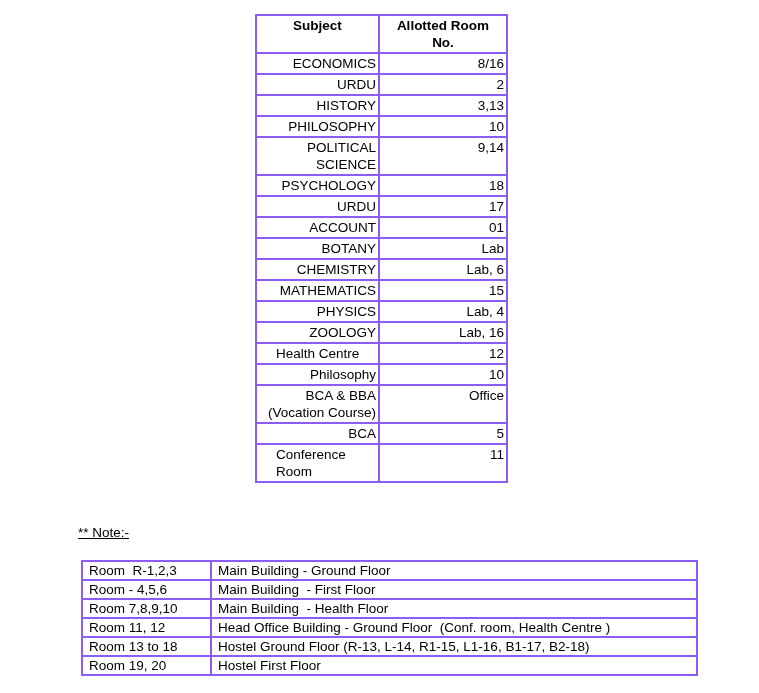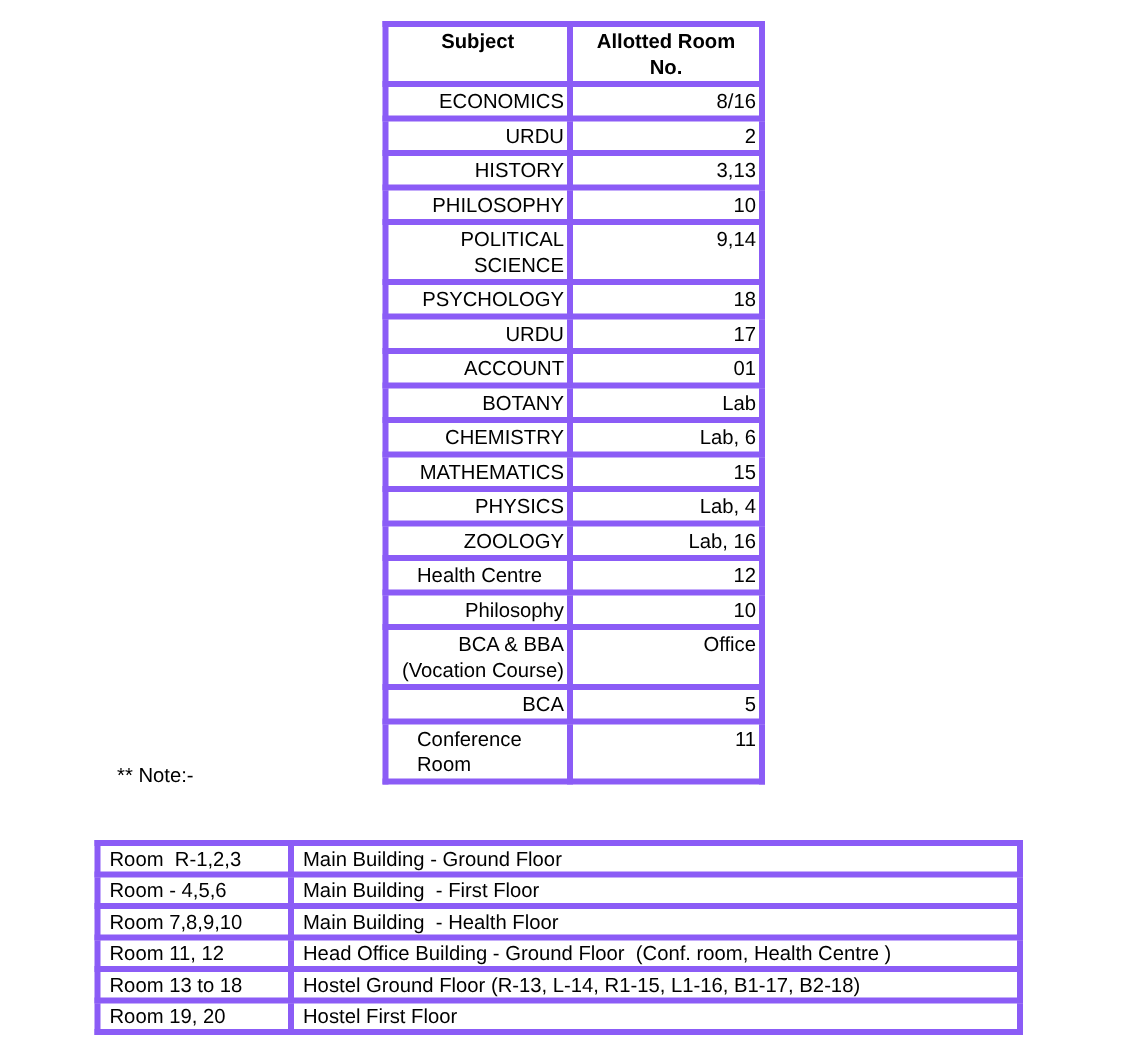--- a/index.html
+++ b/index.html
@@ -20,21 +20,21 @@
     height: 693px;
     background: #ffffff;
     overflow: hidden;
   }
   table {
     position: absolute;
     border-collapse: collapse;
     table-layout: fixed;
   }
   td, th {
-    border: 4px solid #8b5cf6;
+    border: 2px solid #8b5cf6;
     white-space: pre-wrap;
     overflow: hidden;
     font-size: 13.5px;
     line-height: 17px;
   }
   
   .room-table {
     left: 255px;
     top: 14px;
     width: 251px;
@@ -53,27 +53,28 @@
     height: 19px;
   }
   .room-table td.left {
     text-align: left;
     padding-left: 19px;
   }
   
   .note-label {
     position: absolute;
     left: 78px;
-    top: 508px;
+    top: 524px;
     font-size: 13.5px;
     line-height: 17px;
+    text-decoration: underline;
   }
   
   .location-table {
-    left: 63px;
+    left: 81px;
     top: 560px;
     width: 615px;
   }
   .location-table td {
     text-align: left;
     vertical-align: middle;
     padding: 0 6px;
     height: 17px;
   }
 </style>

